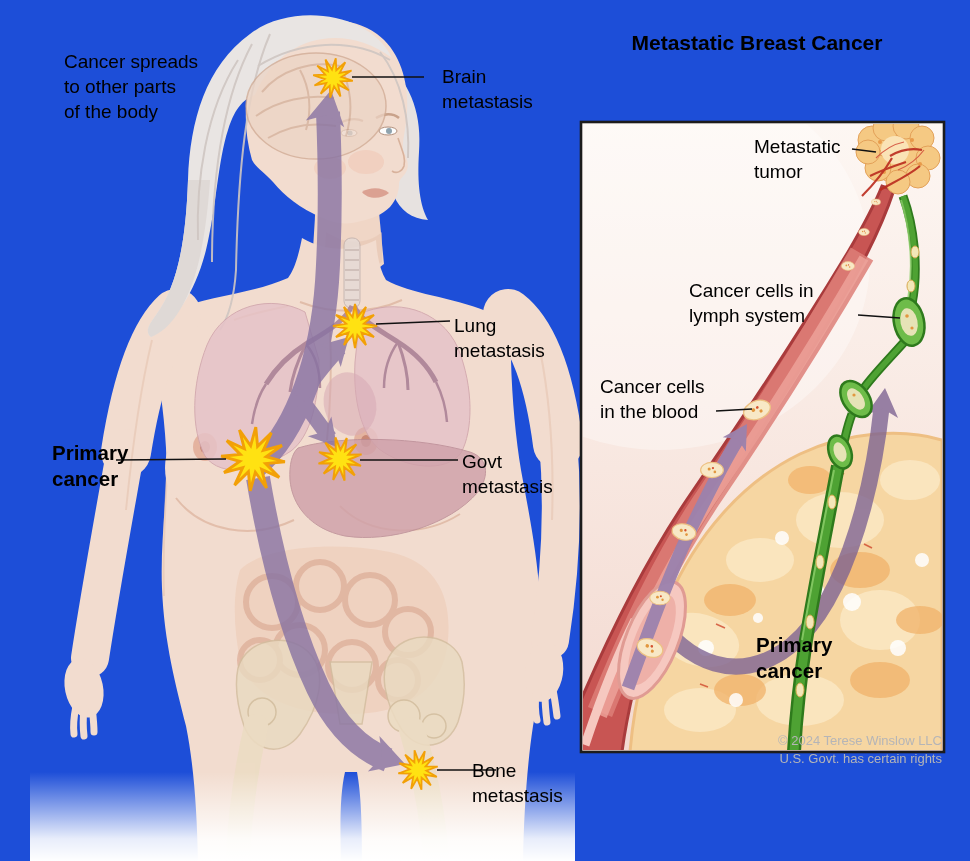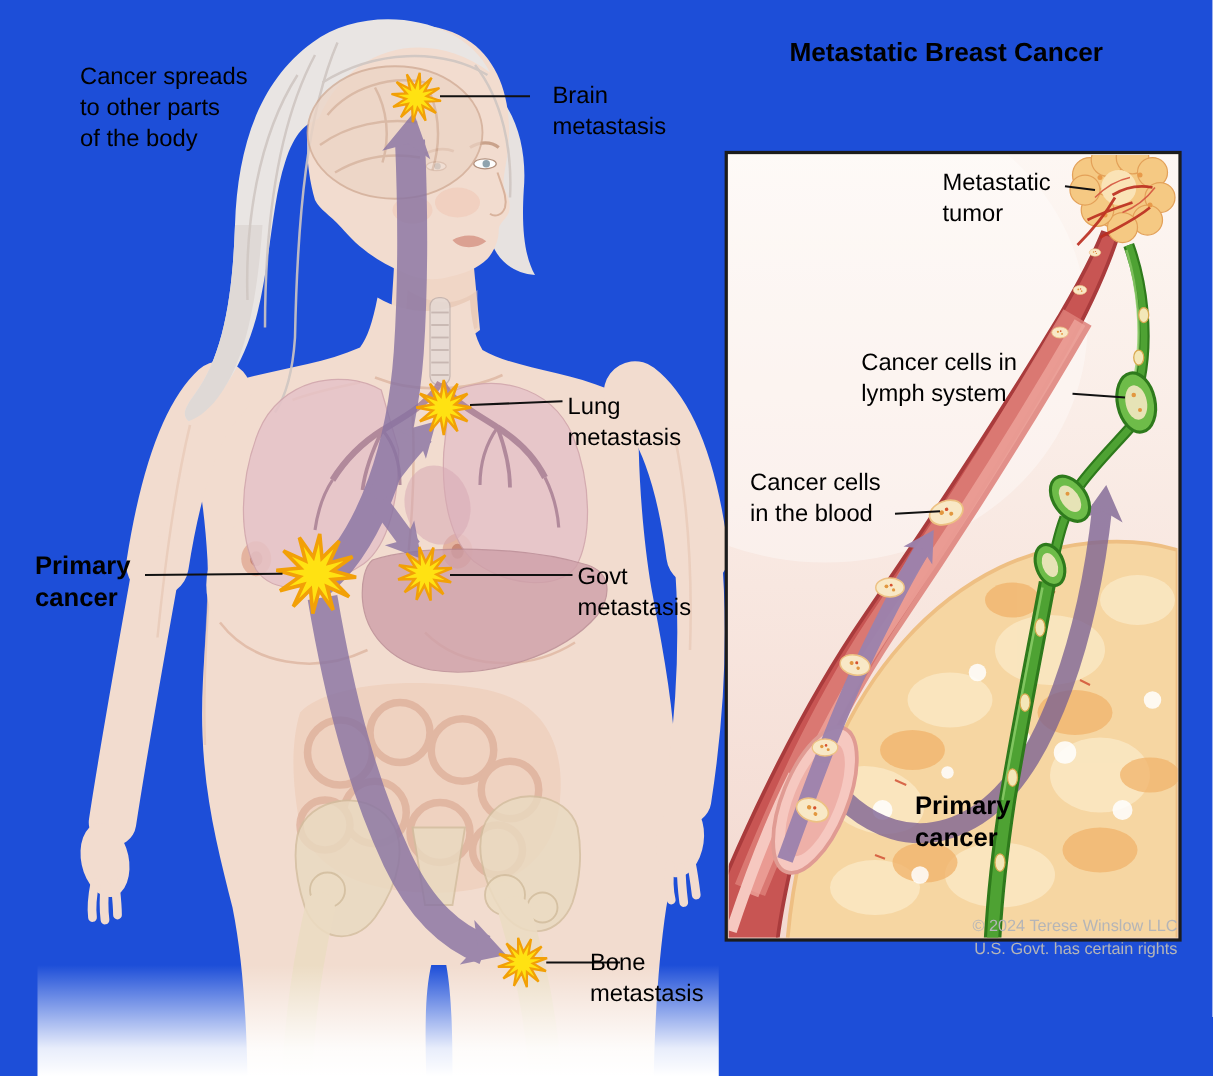--- a/index.html
+++ b/index.html
@@ -1,20 +1,20 @@
 <!DOCTYPE html>
 <html><head>
 <meta charset="utf-8">
 <style>
   html,body{margin:0;padding:0;background:#fff;}
   .stage{position:relative;width:970px;height:861px;background:#1d4ed8;overflow:hidden;
          font-family:"Liberation Sans",sans-serif;}
   .stage svg{position:absolute;left:0;top:0;}
   .lbl{position:absolute;white-space:pre-line;color:#000;font-size:19px;line-height:25px;z-index:5;}
-  .lbl.bold{font-weight:bold;font-size:20.5px;line-height:26px;}
+  .lbl.bold{font-weight:bold;font-size:20.5px;line-height:26px;margin-left:24px;}
   .title{position:absolute;left:573px;top:31px;width:368px;text-align:center;font-weight:bold;
          font-size:21px;color:#000;z-index:5;}
   .credit{position:absolute;right:28px;top:732px;text-align:right;font-size:13px;line-height:18px;
           color:#b5b5b7;z-index:5;}
 </style>
 </head>
 <body>
 
 <div class="stage">
 

